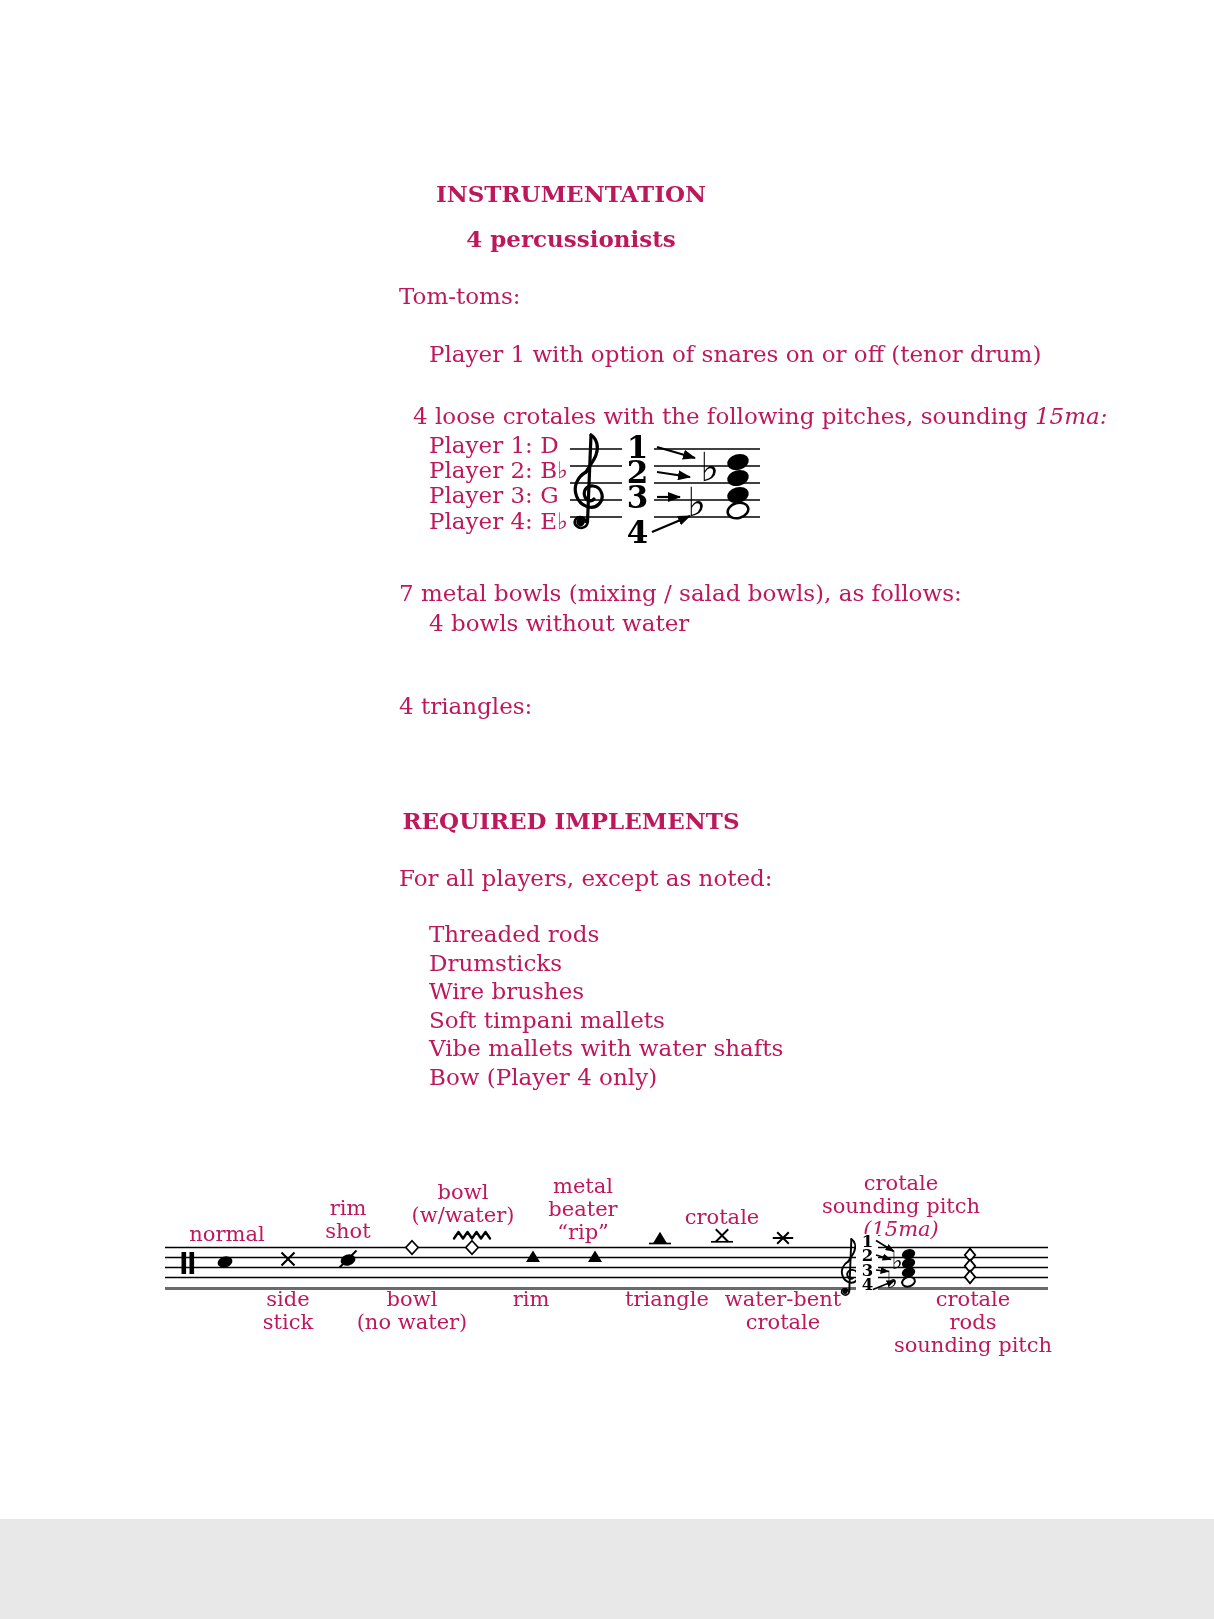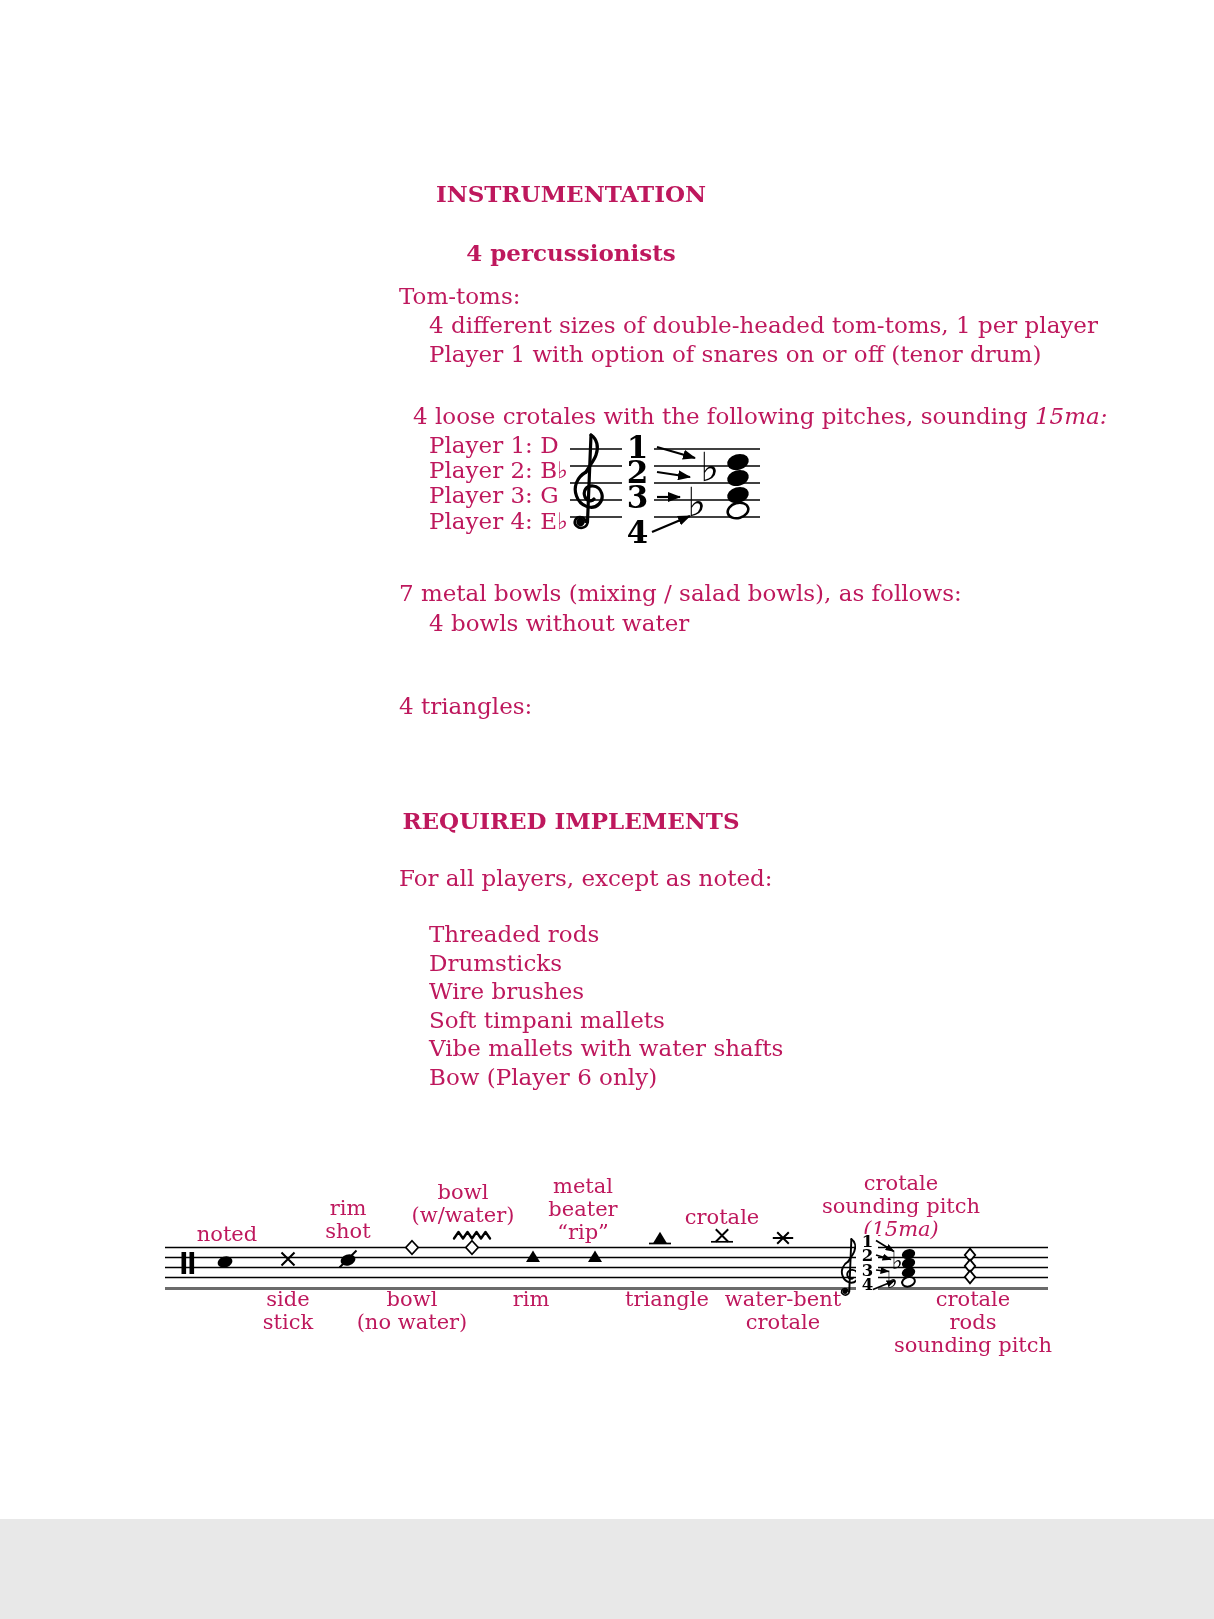--- a/index.html
+++ b/index.html
@@ -29,24 +29,23 @@
   svg{position:absolute;overflow:visible;}
   svg text{font-family:"DejaVu Serif","Liberation Serif",serif;}
   .flat{font-family:"DejaVu Sans","Liberation Sans",sans-serif;}
 </style>
 </head>
 <body>
 
 <div class="page">
 
   <div class="t b c" style="left:571px;top:182px">INSTRUMENTATION</div>
-  <div class="t b c" style="left:571px;top:241px">4 percussionists</div>
+  <div class="t b c" style="left:571px;top:227px">4 percussionists</div>
 
   <div class="t" style="left:399px;top:285px">Tom-toms:</div>
-  <div class="t" style="left:429px;top:314px">4 different sizes of double-headed tom-toms, 1 per player</div>
   <div class="t" style="left:429px;top:343px">Player 1 with option of snares on or off (tenor drum)</div>
 
   <div class="t" style="left:413px;top:405px"><span>4 loose crotales with the following pitches, sounding </span><span class="it">15ma:</span></div>
   <div class="t" style="left:429px;top:434px">Player 1: D</div>
   <div class="t" style="left:429px;top:459px">Player 2: B♭</div>
   <div class="t" style="left:429px;top:484px">Player 3: G</div>
   <div class="t" style="left:429px;top:510px">Player 4: E♭</div>
 
   <svg style="left:540px;top:425px;width:235px;height:125px" viewBox="0 0 235 125">
     <defs>
@@ -96,24 +95,24 @@
 
   <div class="t" style="left:399px;top:695px">4 triangles:</div>
 
   <div class="t b c" style="left:571px;top:809px">REQUIRED IMPLEMENTS</div>
   <div class="t" style="left:399px;top:867px">For all players, except as noted:</div>
   <div class="t" style="left:429px;top:923px">Threaded rods</div>
   <div class="t" style="left:429px;top:952px">Drumsticks</div>
   <div class="t" style="left:429px;top:980px">Wire brushes</div>
   <div class="t" style="left:429px;top:1009px">Soft timpani mallets</div>
   <div class="t" style="left:429px;top:1037px">Vibe mallets with water shafts</div>
-  <div class="t" style="left:429px;top:1066px">Bow (Player 6 only)</div>
+  <div class="t" style="left:429px;top:1066px">Bow (Player 4 only)</div>
 
   <div class="leg" style="left:227px;top:1223px">
-      <span>noted</span>
+      <span>normal</span>
     </div>
   <div class="leg" style="left:348px;top:1197px">
       <span>rim</span>
       <span>shot</span>
     </div>
   <div class="leg" style="left:463px;top:1181px">
       <span>bowl</span>
       <span>(w/water)</span>
     </div>
   <div class="leg" style="left:583px;top:1175px">

